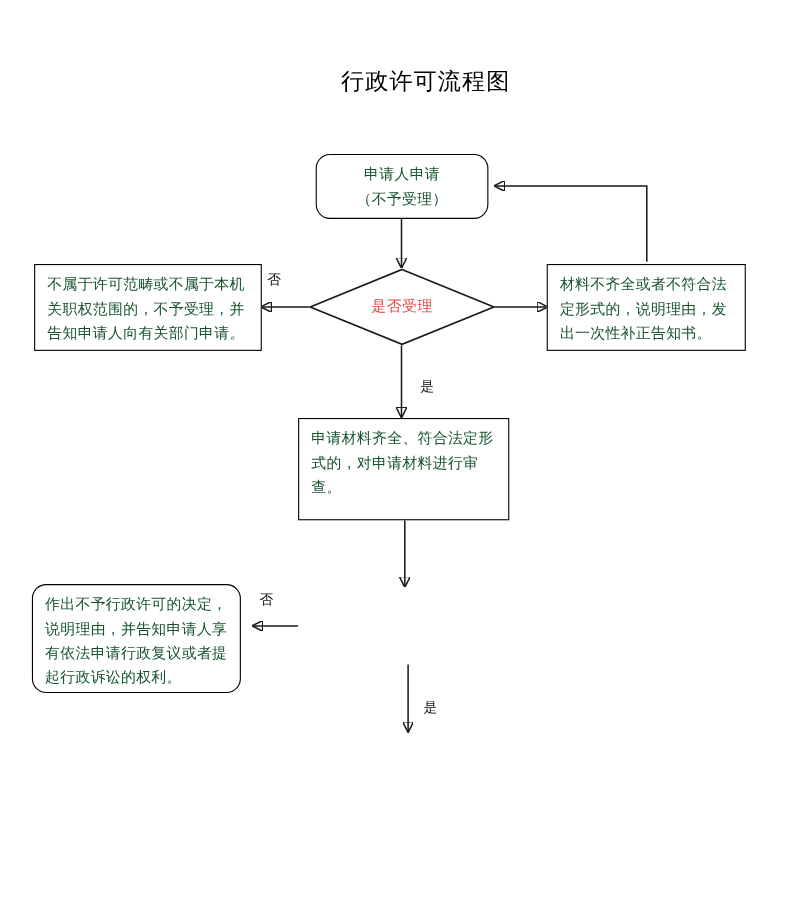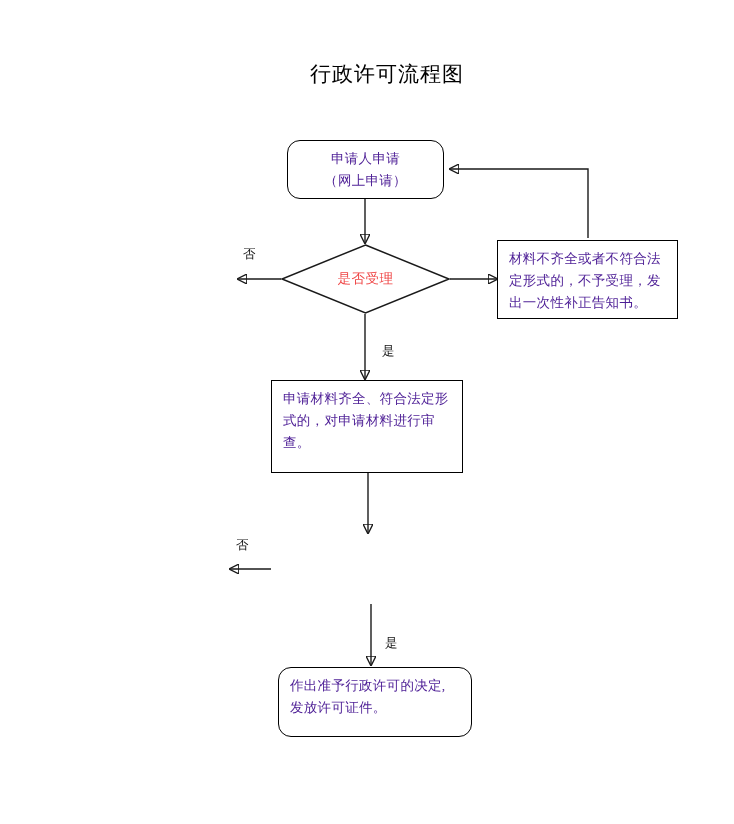--- a/index.html
+++ b/index.html
@@ -35,21 +35,21 @@
     margin-left: 20px;
   }
   
   .node {
     position: absolute;
     box-sizing: border-box;
     background: #ffffff;
     border: 1.4px solid #000000;
     font-size: 13.5px;
     line-height: 1.62;
-    color: #4c1d95;
+    color: #14532d;
     letter-spacing: 0.3px;
   }
   .node .txt {
     display: block;
     padding: 7px 11px 0 11px;
     text-align: left;
   }
   .node.rounded {
     border-radius: 13px;
   }
@@ -136,45 +136,48 @@
     <line x1="368" y1="473" x2="368" y2="533" marker-end="url(#arr)"></line>
 
     <line x1="271" y1="569" x2="230" y2="569" marker-end="url(#arr)"></line>
 
     <line x1="371" y1="604" x2="371" y2="665" marker-end="url(#arr)"></line>
   </svg>
 
   <div class="node rounded center-text" style="left:287px; top:140px; width:157px; height:59px;">
     <span class="txt">
       <span>申请人申请</span><br>
-      <span>（网上申请）</span>
+      <span>（不予受理）</span>
     </span>
   </div>
 
   <div class="diamond" style="left:281px; top:244px; width:169px; height:70px;">
     <svg width="169" height="70" viewBox="0 0 169 70">
       <polygon points="84.5,1 168,35 84.5,69 1,35" fill="#ffffff" stroke="#1a1a1a" stroke-width="1.5"></polygon>
     </svg>
     <div class="dlabel">是否受理</div>
   </div>
 
+  <div class="node" style="left:31px; top:240px; width:207px; height:79px;">
+    <span class="txt">不属于许可范畴或不属于本机关职权范围的，不予受理，并告知申请人向有关部门申请。</span>
+  </div>
 
   <div class="node" style="left:497px; top:240px; width:181px; height:79px;">
-    <span class="txt">材料不齐全或者不符合法定形式的，不予受理，发出一次性补正告知书。</span>
+    <span class="txt">材料不齐全或者不符合法定形式的，说明理由，发出一次性补正告知书。</span>
   </div>
 
   <div class="node" style="left:271px; top:380px; width:192px; height:93px;">
     <span class="txt">申请材料齐全、符合法定形式的，对申请材料进行审查。</span>
   </div>
 
 
+  <div class="node rounded" style="left:29px; top:531px; width:190px; height:99px;">
+    <span class="txt">作出不予行政许可的决定，说明理由，并告知申请人享有依法申请行政复议或者提起行政诉讼的权利。</span>
+  </div>
 
-  <div class="node rounded" style="left:278px; top:667px; width:194px; height:70px;">
-    <span class="txt">作出准予行政许可的决定, 发放许可证件。</span>
-  </div>
 
   <div class="edge-label" style="left:243px; top:248px;">否</div>
 
   <div class="edge-label" style="left:382px; top:345px;">是</div>
 
   <div class="edge-label" style="left:236px; top:539px;">否</div>
 
   <div class="edge-label" style="left:385px; top:637px;">是</div>
 
 </div>

